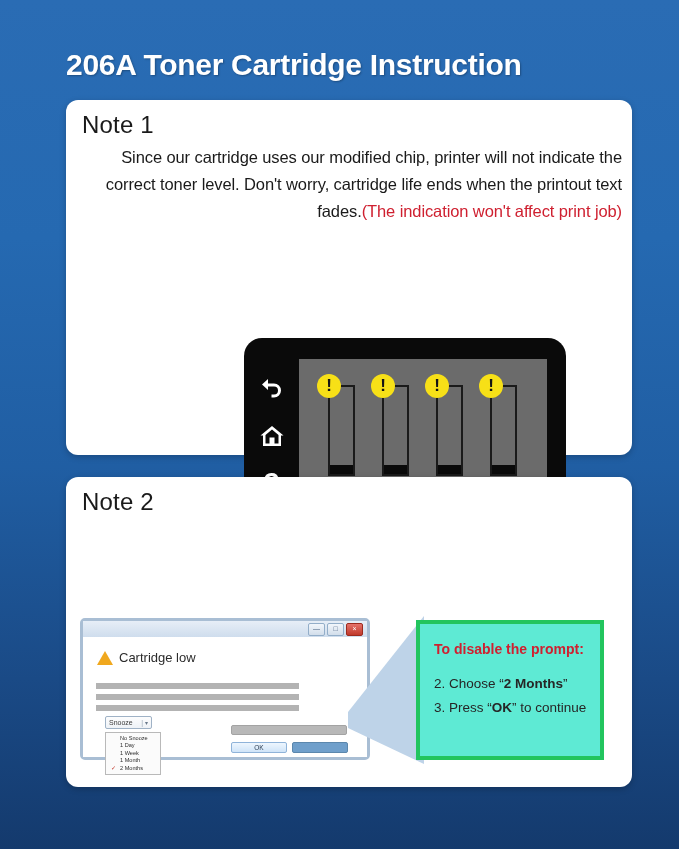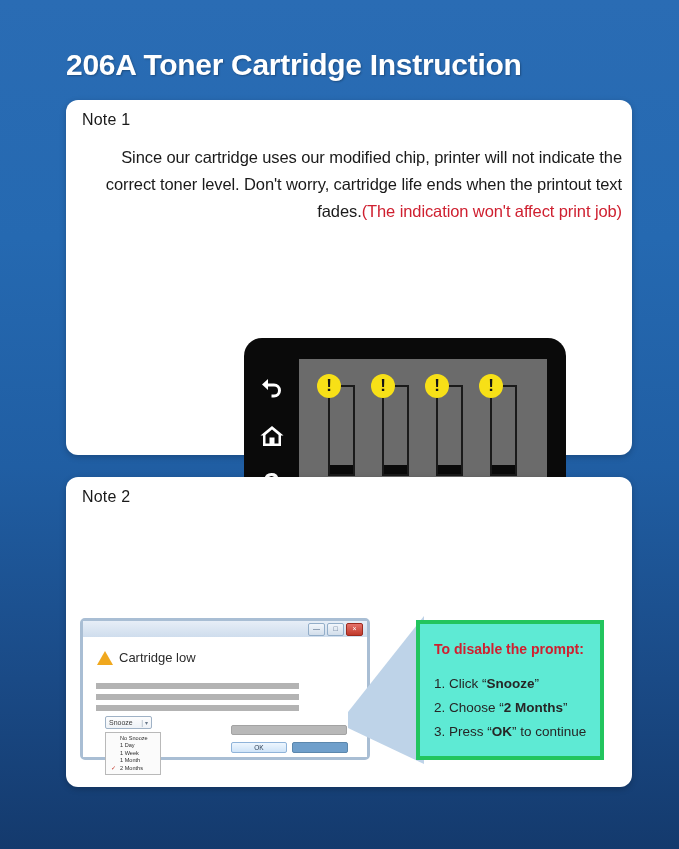--- a/index.html
+++ b/index.html
@@ -42,21 +42,21 @@
     border-radius: 12px;
     box-shadow: 0 2px 6px rgba(0,0,0,0.22);
   }
   #card-note1 { left: 58px; top: 100px; width: 566px; height: 355px; }
   #card-note2 { left: 58px; top: 477px; width: 566px; height: 310px; }
 
   .note-heading {
     position: absolute;
     left: 16px;
     top: 11px;
-    font-size: 16px;
+    font-size: 24px;
     color: #1a1a1a;
     font-weight: normal;
     letter-spacing: 0.2px;
   }
   .note-body {
     position: absolute;
     left: 16px;
     width: 540px;
     font-size: 16.5px;
     line-height: 27px;
@@ -472,24 +472,20 @@
   <div class="cone">
     <svg width="76" height="148" viewBox="0 0 76 148" aria-hidden="true">
       <polygon points="0,96 76,0 76,148 0,112" fill="#bed3e8"></polygon>
     </svg>
   </div>
 
   <div class="callout">
     <div class="callout-title">To disable the prompt:</div>
     <div class="callout-steps">
       <div>
-        <span>1.</span>
-        <span>Click “</span><b>Snooze</b><span>”</span>
-      </div>
-      <div>
         <span>2.</span>
         <span>Choose “</span><b>2 Months</b><span>”</span>
       </div>
       <div>
         <span>3.</span>
         <span>Press “</span><b>OK</b><span>” to continue</span>
       </div>
     </div>
   </div>
 

